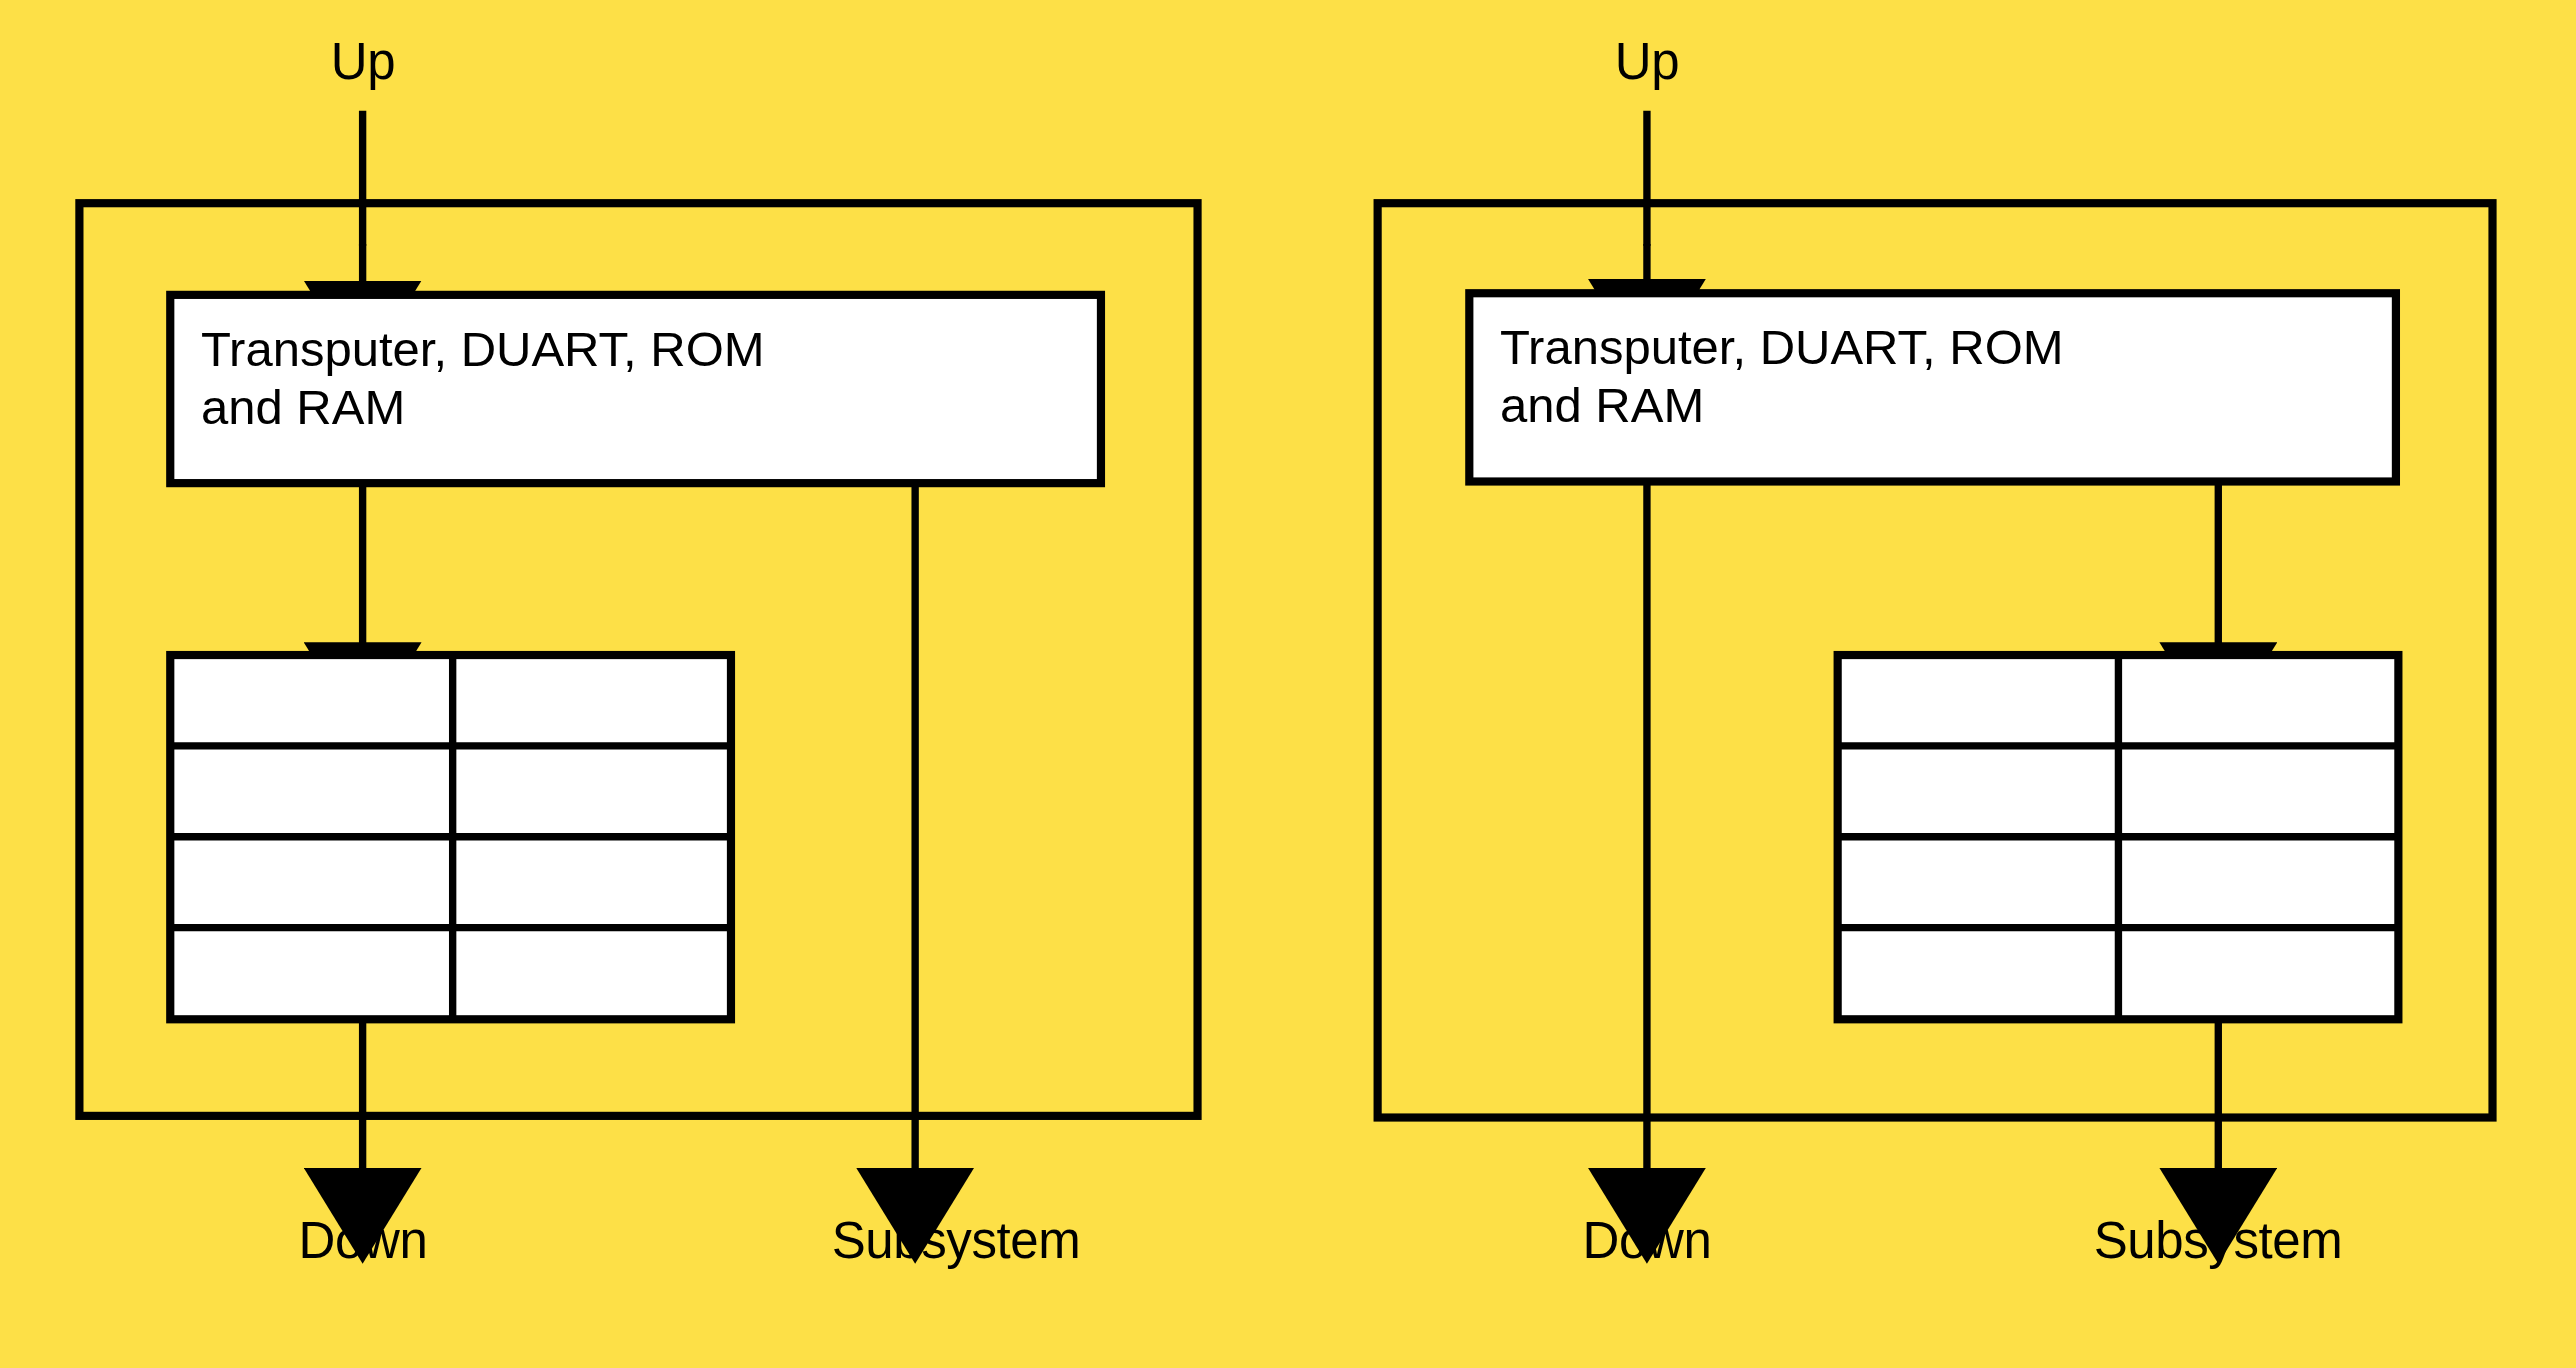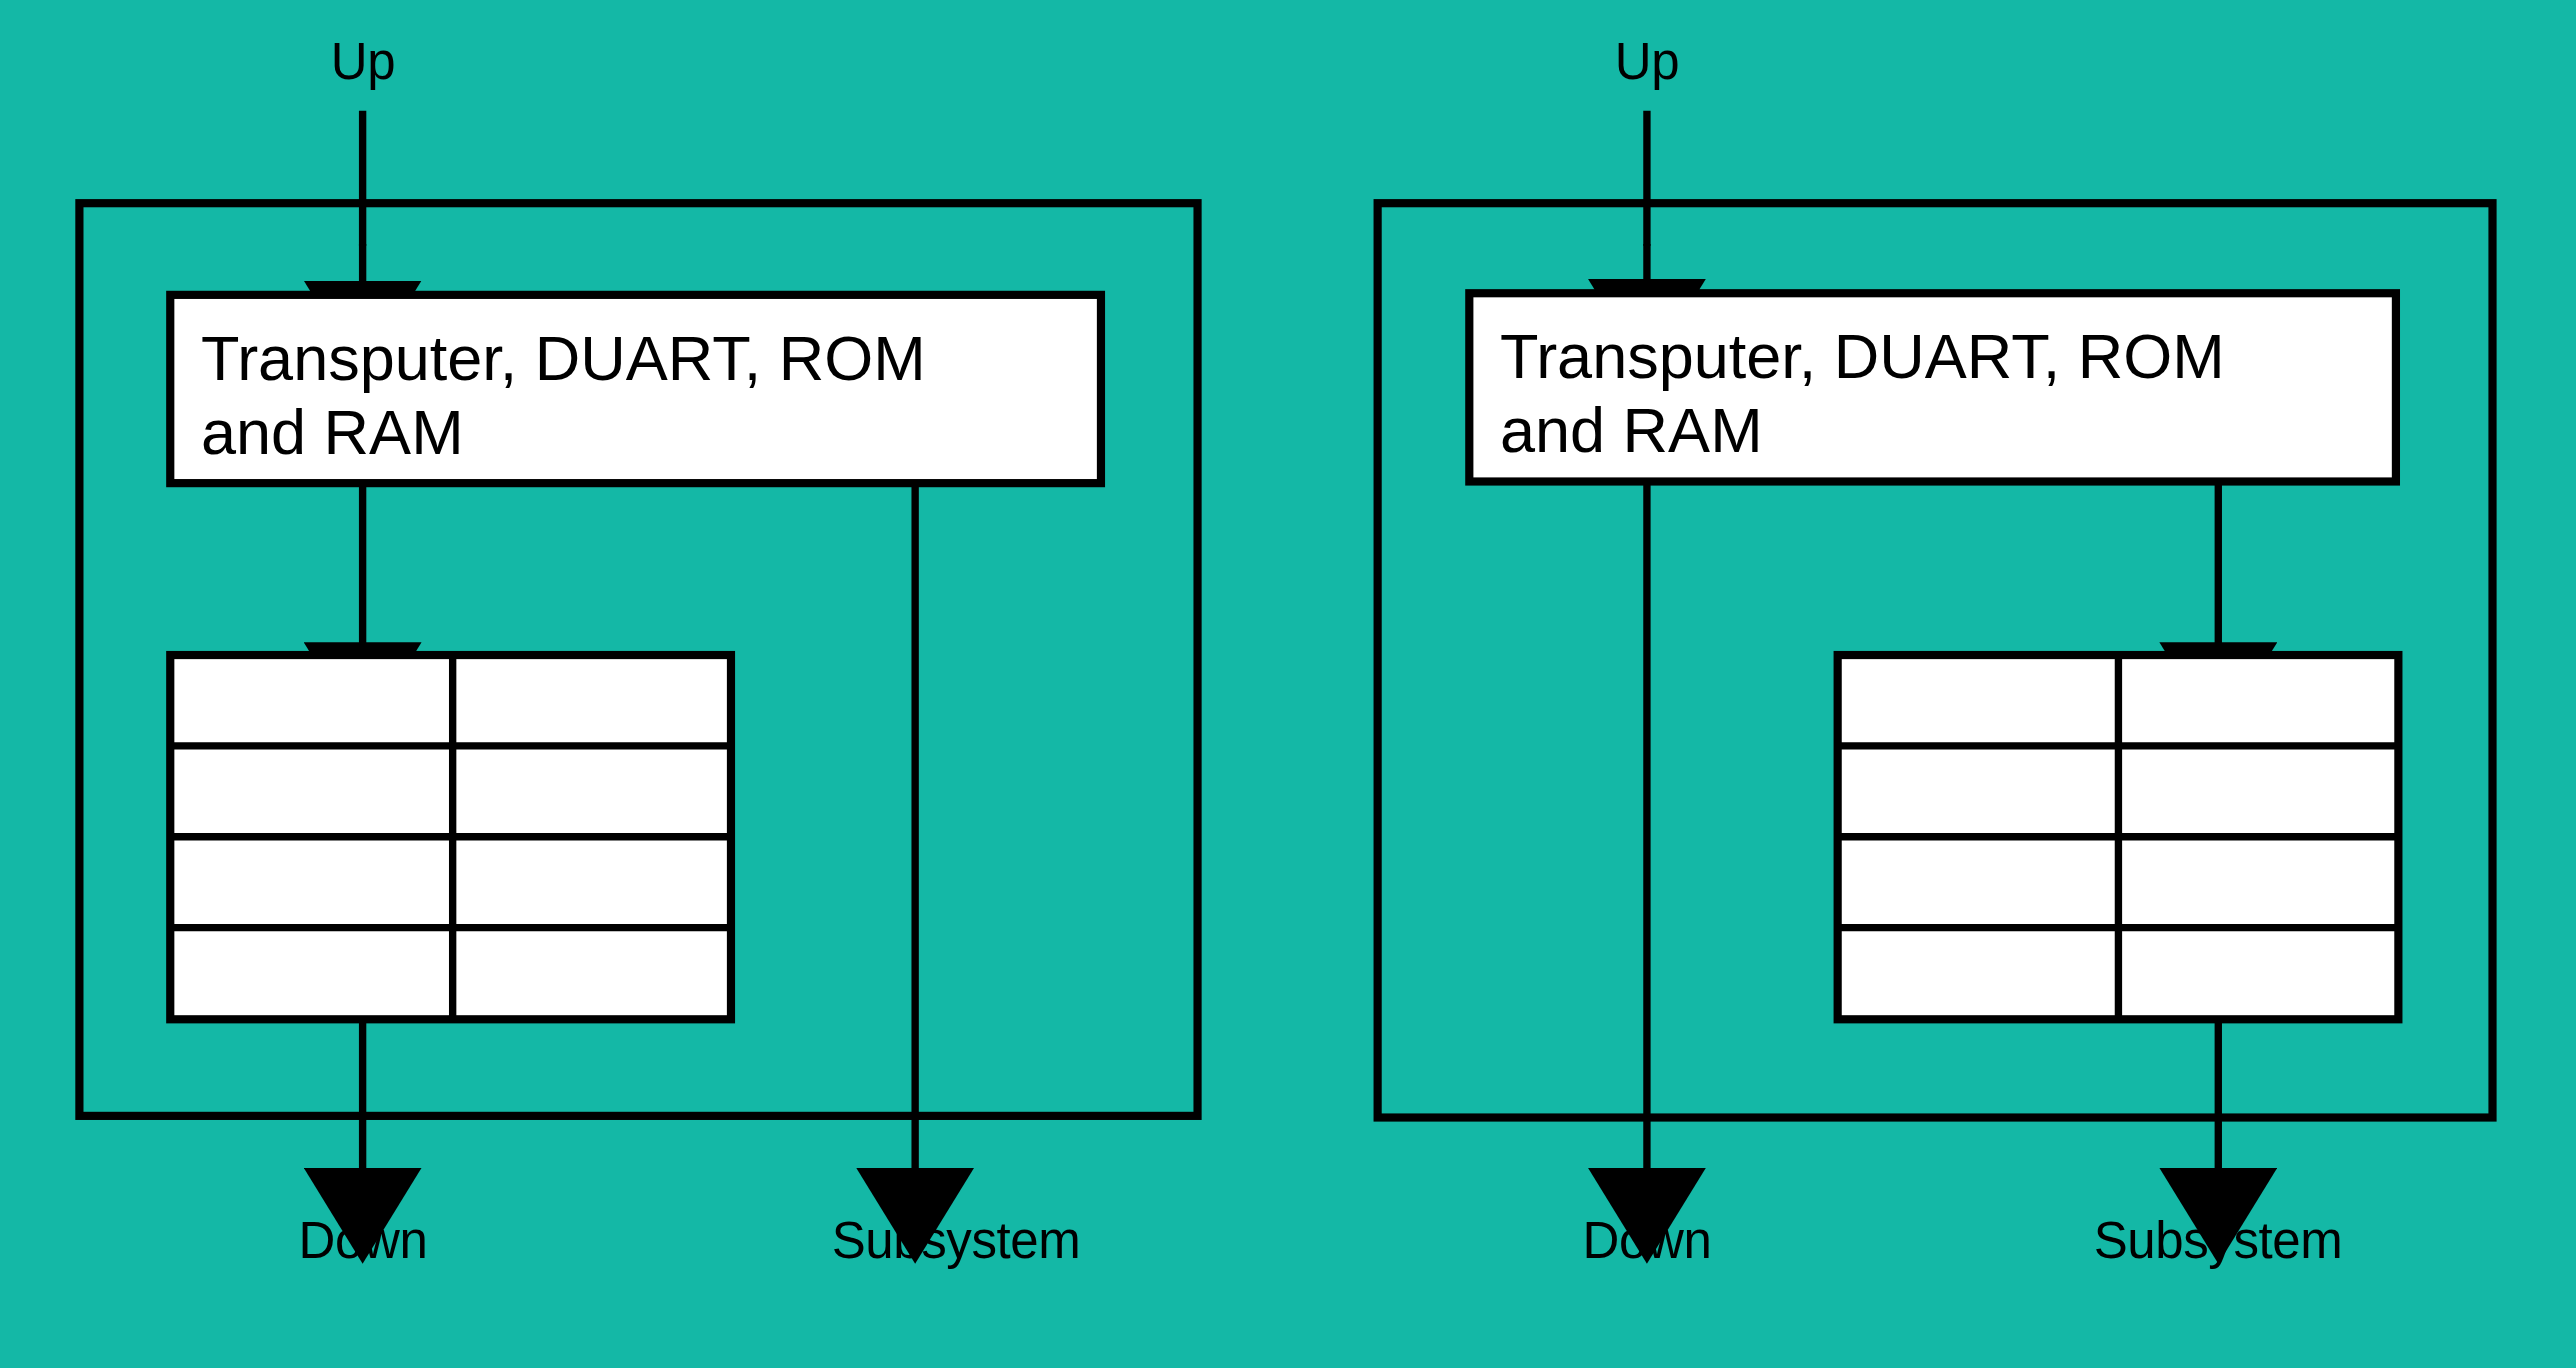--- a/index.html
+++ b/index.html
@@ -11,21 +11,21 @@
     width: 2576px;
     height: 1369px;
     font-family: "Liberation Sans", sans-serif;
     color: #000000;
     overflow: hidden;
   }
   #canvas {
     position: relative;
     width: 2576px;
     height: 1369px;
-    background: #14b8a6;
+    background: #fde047;
   }
   #canvas > svg {
     position: absolute;
     left: 0;
     top: 0;
   }
   .lbl {
     position: absolute;
     font-family: "Liberation Sans", sans-serif;
     font-size: 51px;
@@ -34,21 +34,21 @@
     white-space: nowrap;
     letter-spacing: -0.4px;
   }
   .lbl-center {
     transform: translateX(-50%);
     text-align: center;
   }
   .boxtext {
     position: absolute;
     font-family: "Liberation Sans", sans-serif;
-    font-size: 63px;
+    font-size: 49px;
     line-height: 1.18;
     color: #000000;
     white-space: pre-line;
   }
 </style>
 </head>
 <body>
 
 <div id="canvas">
 

